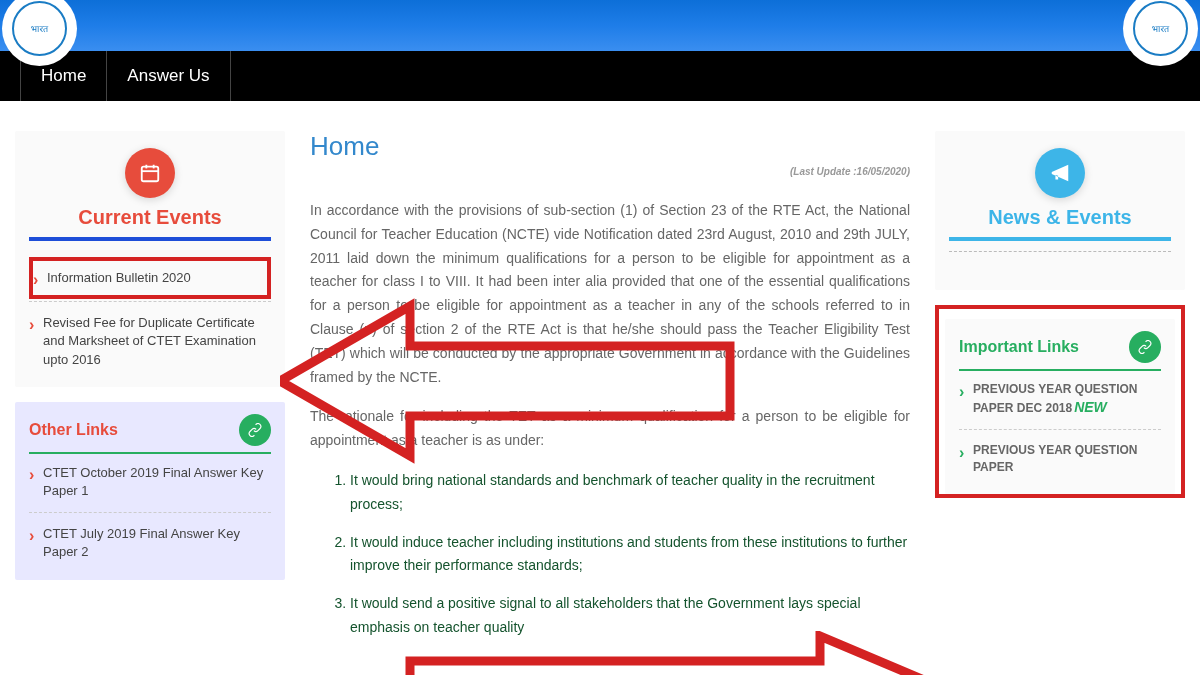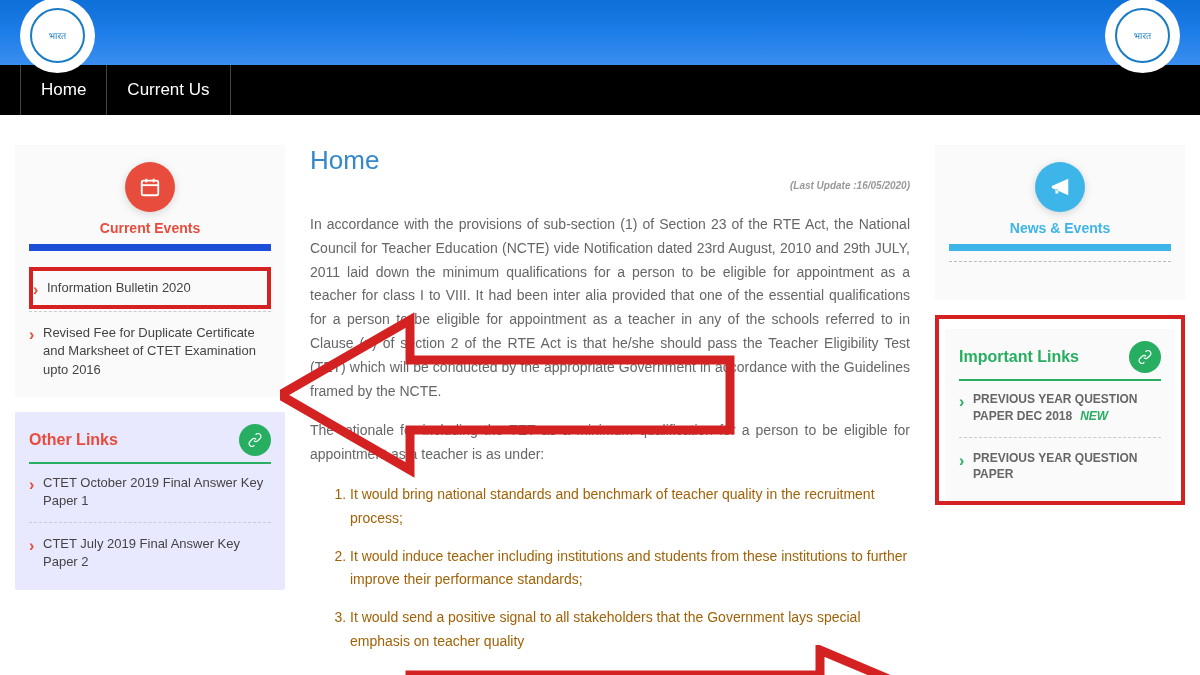--- a/index.html
+++ b/index.html
@@ -1,24 +1,24 @@
 <!DOCTYPE html>
 <html><head>
   <meta charset="utf-8">
   <style>
     * { margin: 0; padding: 0; box-sizing: border-box; }
     body { font-family: Arial, sans-serif; background: #fff; width: 1200px; height: 675px; overflow: hidden; }
     
     .header-banner {
       background: linear-gradient(180deg, #0d6fd8 0%, #1e7de8 50%, #3a8ef0 100%);
-      height: 65px;
+      height: 51px;
       display: flex;
       justify-content: space-between;
       align-items: center;
-      padding: 0 20px;
+      padding: 0 2px;
     }
     .logo-badge {
       width: 75px; height: 75px;
       background: #fff;
       border-radius: 50%;
       display: flex;
       align-items: center;
       justify-content: center;
       position: relative;
       margin-top: 5px;
@@ -85,24 +85,24 @@
     .circle-icon.small {
       width: 32px; height: 32px;
       box-shadow: none;
       background: #27ae60;
       color: #fff;
       font-size: 16px;
     }
     
     .widget-title {
       color: #e74c3c;
-      font-size: 14px;
+      font-size: 20px;
       text-align: center;
       padding-bottom: 8px;
-      border-bottom: 7px solid #1d4ed8;
+      border-bottom: 4px solid #1d4ed8;
       font-weight: bold;
     }
     .widget-title.blue { color: #3db5e8; border-color: #3db5e8; }
     
     .widget-header-row {
       display: flex;
       justify-content: space-between;
       align-items: center;
       border-bottom: 2px solid #27ae60;
       padding-bottom: 6px;
@@ -161,21 +161,21 @@
     .body-text {
       font-size: 14px;
       color: #666;
       line-height: 1.7;
       margin-bottom: 16px;
       text-align: justify;
     }
     .body-list {
       padding-left: 40px;
       font-size: 14px;
-      color: #a16207;
+      color: #14532d;
       line-height: 1.7;
     }
     .body-list li { margin-bottom: 14px; }
     
     .dashed-line {
       border-top: 1px dashed #bbb;
       margin: 10px 0 30px 0;
     }
     
     .arrow {
@@ -190,40 +190,40 @@
       left: 400px; top: 530px;
       width: 550px; height: 120px;
     }
     
     .highlight-right {
       border: 4px solid #d42222;
       padding: 10px 6px 0 6px;
     }
     .new-badge {
       color: #27ae60;
-      font-size: 12px;
+      font-size: 14px;
       font-style: italic;
-      margin-left: 8px;
+      margin-left: 2px;
     }
   </style>
 </head>
 <body>
 
 <div class="header-banner">
   <div class="logo-badge">
     <div class="logo-inner">भारत</div>
   </div>
   <div class="logo-badge">
     <div class="logo-inner">भारत</div>
   </div>
 </div>
 
 <div class="navbar">
   <div class="nav-item">Home</div>
-  <div class="nav-item">Current Us</div>
+  <div class="nav-item">Answer Us</div>
 </div>
 
 <div class="container" style="position:relative;">
 
   <div class="sidebar-left">
     <div class="widget">
       <div class="widget-icon-wrap">
         <span class="circle-icon red">
           <svg width="22" height="22" viewBox="0 0 24 24" fill="none" stroke="white" stroke-width="2">
               <rect x="3" y="5" width="18" height="16" rx="2"></rect>

